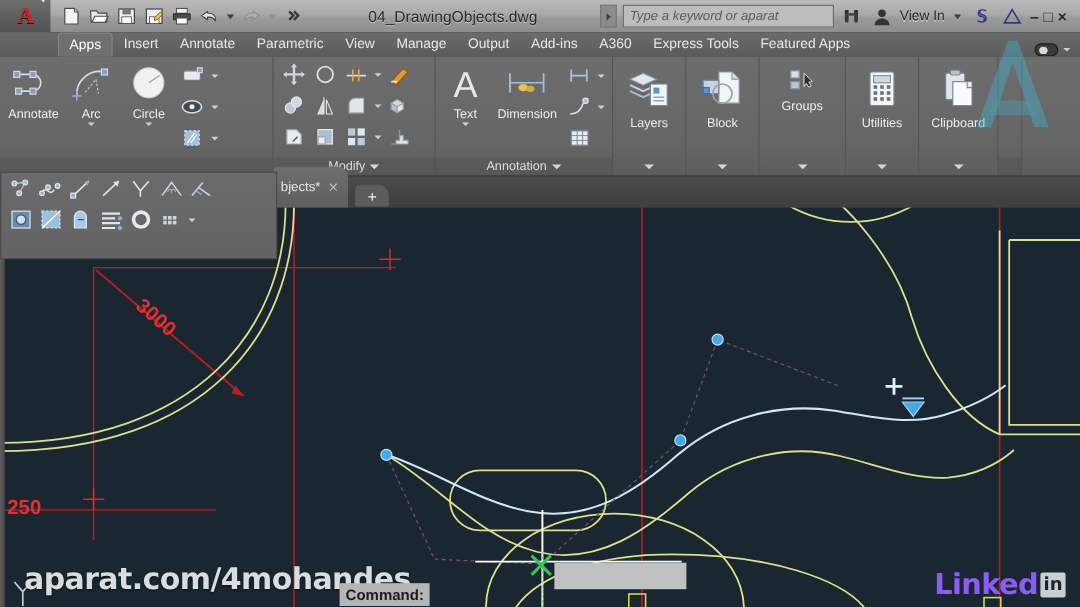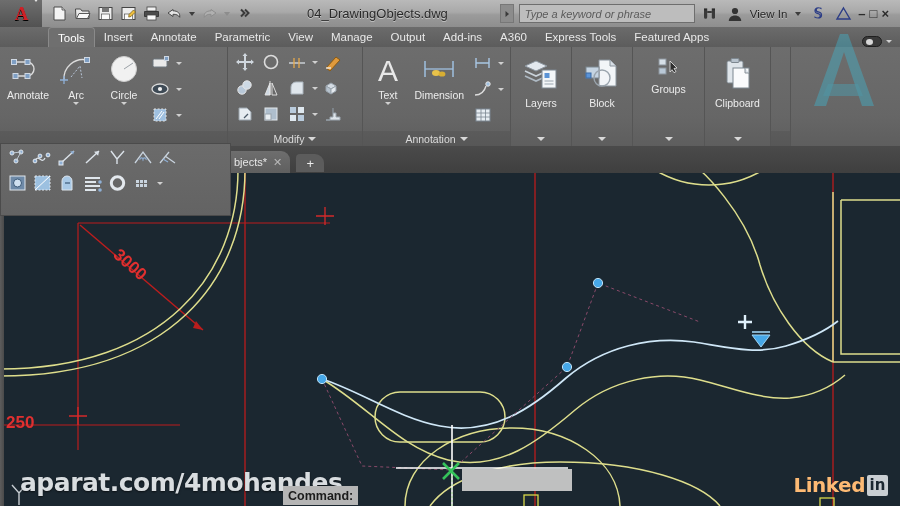--- a/index.html
+++ b/index.html
@@ -159,21 +159,21 @@
   }
 
   
   .tabbar {
     position: absolute; left: 0; top: 147px; width: 900px; height: 26px;
     background: linear-gradient(to bottom,#4a4a4a,#3f3f3f);
     display: flex; align-items: flex-end; padding-left: 228px;
     z-index: 10;
   }
   .ftab {
-    height: 22px; background: linear-gradient(to bottom,#6e6e6e,#5f5f5f);
+    height: 34px; background: linear-gradient(to bottom,#6e6e6e,#5f5f5f);
     border-top-left-radius: 3px; border-top-right-radius: 9px;
     display: flex; align-items: center; gap: 6px; padding: 0 8px 0 6px;
     font-size: 11px; color: #e6e6e6; position: relative;
   }
   .ftab .xc { color: #b8b8b8; font-size: 11px; }
   .plustab {
     height: 18px; width: 28px; margin-left: 6px; margin-bottom: 1px;
     background: #5c5c5c; border-radius: 4px 9px 0 0;
     display:flex; align-items:center; justify-content:center;
     color: #ececec; font-size: 13px;
@@ -196,21 +196,21 @@
     position: absolute; left: 20px; top: 468px; font-size: 25px; font-weight: bold;
     color: #d9dde0; letter-spacing: -0.5px; z-index: 20;
     font-family: "DejaVu Sans", sans-serif;
     text-shadow: 0 1px 2px rgba(0,0,0,.6);
   }
   .wm-linked {
     position: absolute; right: 12px; top: 473px; display: flex; align-items: center; gap: 2px;
     z-index: 20;
   }
   .wm-linked .lk {
-    font-size: 20px; font-weight: bold; color: #fdba74;
+    font-size: 24px; font-weight: bold; color: #8b5cf6;
     font-family: "DejaVu Sans", sans-serif; letter-spacing: -0.5px;
   }
   .wm-linked .inbox {
     width: 21px; height: 21px; background: #c9ced2; color: #1b2730;
     font-size: 15px; font-weight: bold; display: flex; align-items: center; justify-content: center;
     border-radius: 2px; font-family: "DejaVu Sans", sans-serif;
   }
   
   .cyanwm {
     position: absolute; left: 800px; top: 22px; width: 84px; height: 92px; z-index: 5;
@@ -298,21 +298,21 @@
     </div>
 
     <div class="doctitle">04_DrawingObjects.dwg</div>
 
     <div class="searchwrap">
       <div class="searchdrop">
         <svg width="8" height="8" viewBox="0 0 8 8">
             <path d="M2.5 1L6 4l-3.5 3z" fill="#3a3a3a"></path>
           </svg>
       </div>
-      <div class="searchbox" title="Type a keyword or phrase">Type a keyword or phrase</div>
+      <div class="searchbox" title="Type a keyword or phrase">Type a keyword or aparat</div>
       <div class="titleicon">
         <svg width="17" height="15" viewBox="0 0 17 15">
           <path d="M3 4h3.2v7.2a1.6 1.6 0 0 1-3.2 0z" fill="#3a3a3a"></path>
           <path d="M10.8 4H14v7.2a1.6 1.6 0 0 1-3.2 0z" fill="#3a3a3a"></path>
           <rect x="6.2" y="5" width="4.6" height="2" fill="#3a3a3a"></rect>
           <rect x="3" y="2.4" width="3.2" height="1.8" fill="#2b2b2b"></rect>
           <rect x="10.8" y="2.4" width="3.2" height="1.8" fill="#2b2b2b"></rect>
         </svg>
       </div>
       <div class="titleicon">
@@ -335,21 +335,21 @@
       </div>
       <div class="winbtns">
         <span class="winbtn">–</span>
         <span class="winbtn">□</span>
         <span class="winbtn">×</span>
       </div>
     </div>
   </div>
 
   <div class="ribbon-tabs">
-    <div class="rtab active">Tools</div>
+    <div class="rtab active">Apps</div>
     <div class="rtab">Insert</div>
     <div class="rtab">Annotate</div>
     <div class="rtab">Parametric</div>
     <div class="rtab">View</div>
     <div class="rtab">Manage</div>
     <div class="rtab">Output</div>
     <div class="rtab">Add-ins</div>
     <div class="rtab">A360</div>
     <div class="rtab">Express Tools</div>
     <div class="rtab">Featured Apps</div>
@@ -635,20 +635,43 @@
           <rect x="5" y="13" width="7" height="6" fill="#b9c8d6" stroke="#8b949c"></rect>
           <path d="M16 6l7 7-3 .5 2 3-2 1.2-2-3-2 2.3z" fill="#2f2f2f" stroke="#e8e8e8" stroke-width=".8"></path>
         </svg>
       </span>
       <span class="vlbl">Groups</span>
       <span class="vfoot">
           <span class="caret-dn"></span>
         </span>
     </div>
 
+    <div class="vpanel">
+      <span class="vico">
+        <svg width="32" height="36" viewBox="0 0 32 36">
+          <rect x="6" y="3" width="20" height="28" rx="1.6" fill="#f3f5f7" stroke="#7d878f"></rect>
+          <rect x="9" y="6" width="14" height="6" fill="#cfd8e0" stroke="#8b949c"></rect>
+          <g fill="#6a737b">
+            <rect x="9" y="14" width="3" height="3"></rect>
+              <rect x="14.5" y="14" width="3" height="3"></rect>
+              <rect x="20" y="14" width="3" height="3"></rect>
+            <rect x="9" y="19" width="3" height="3"></rect>
+              <rect x="14.5" y="19" width="3" height="3"></rect>
+              <rect x="20" y="19" width="3" height="3"></rect>
+            <rect x="9" y="24" width="3" height="3"></rect>
+              <rect x="14.5" y="24" width="3" height="3"></rect>
+              <rect x="20" y="24" width="3" height="3"></rect>
+          </g>
+        </svg>
+      </span>
+      <span class="vlbl">Utilities</span>
+      <span class="vfoot">
+          <span class="caret-dn"></span>
+        </span>
+    </div>
 
     <div class="vpanel" style="width:66px">
       <span class="vico">
         <svg width="36" height="38" viewBox="0 0 36 38">
           <rect x="7" y="5" width="16" height="22" rx="1.5" fill="#dfe5ea" stroke="#7d878f"></rect>
           <rect x="11" y="2.5" width="8" height="4" rx="1" fill="#b7c2cc" stroke="#7d878f"></rect>
           <rect x="13" y="12" width="16" height="20" fill="#fafbfc" stroke="#7d878f"></rect>
           <path d="M25 12v5h4" fill="#dde4ea" stroke="#7d878f" stroke-width=".9"></path>
         </svg>
       </span>

